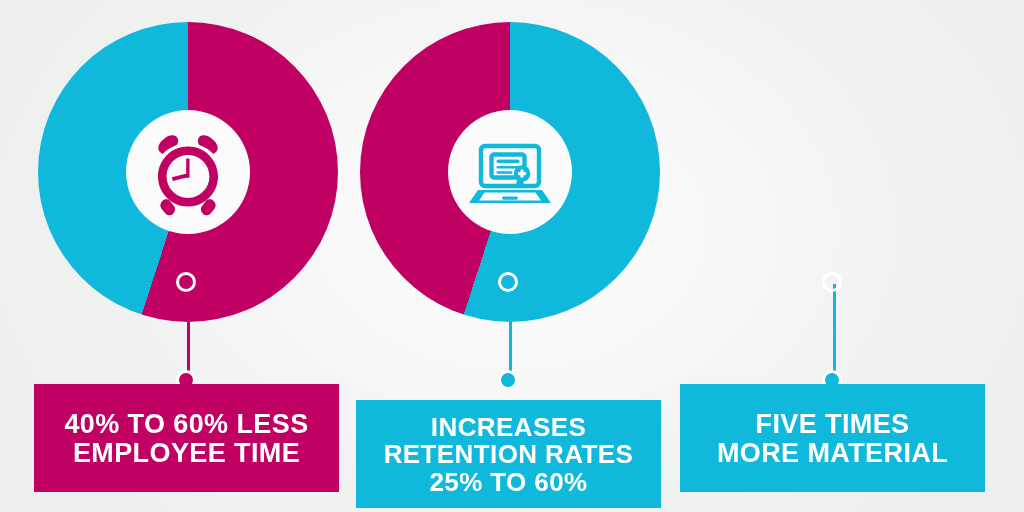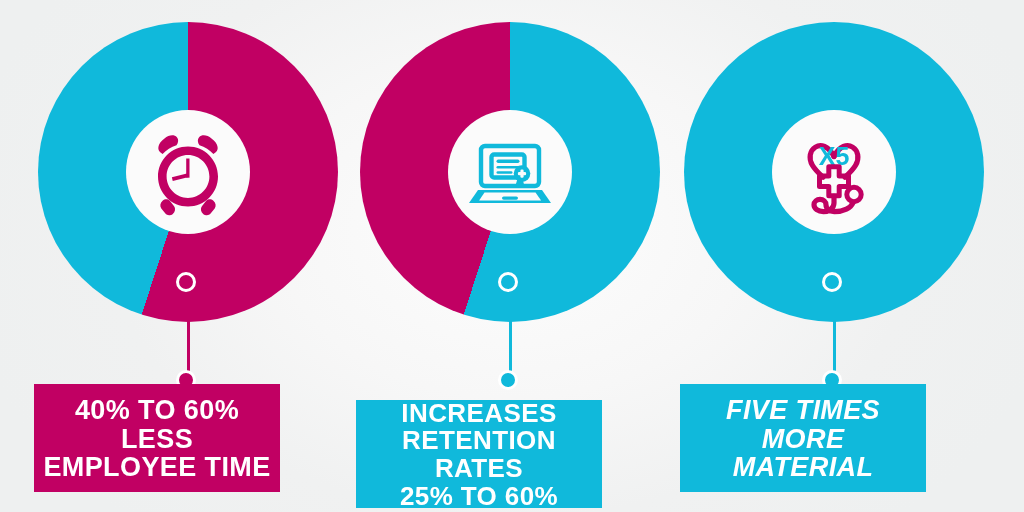--- a/index.html
+++ b/index.html
@@ -100,21 +100,21 @@
     border-radius: 50%;
     border: 3px solid #ffffff;
     box-sizing: border-box;
   }
 
   
   .label-box {
     position: absolute;
     left: 13px;
     top: 384px;
-    width: 246px;
+    width: 305px;
     height: 108px;
     display: flex;
     align-items: center;
     justify-content: center;
     box-sizing: border-box;
     padding: 4px 8px 2px 8px;
   }
   .label-text {
     color: #ffffff;
     font-family: "Liberation Sans", sans-serif;
@@ -200,39 +200,26 @@
 
     <div class="label-box" id="box-2" style="background: rgb(16, 185, 219); margin-top: 16px;">
       <div class="label-text size-3">INCREASES
 RETENTION RATES
 25% TO 60%</div>
     </div>
   </div>
 
   <div class="col" id="col-3">
 
-    <div class="pie-wrap">
-      <div class="pie" id="pie-3" style="background: rgb(16, 185, 219);"></div>
-      <div class="pie-hub">
-        <svg width="100" height="100" viewBox="0 0 100 100">
-          <path d="M50 34.5c-5.5-11-13.5-12.5-18.6-9.4-5.4 3.3-7.2 11-3 18.2 2.6 4.4 6.7 8.4 10.6 11.9" fill="none" stroke="#c10063" stroke-width="5.2" stroke-linecap="round"></path>
-          <path d="M50 34.5c5.5-11 13.5-12.5 18.6-9.4 5.4 3.3 7.2 11 3 18.2-2.6 4.4-6.7 8.4-10.6 11.9" fill="none" stroke="#c10063" stroke-width="5.2" stroke-linecap="round"></path>
-          <text x="50" y="42.5" font-family="Liberation Sans, sans-serif" font-size="25" font-weight="bold" fill="#10b9db" text-anchor="middle">X5</text>
-          <path d="M44.8 44.8h10.4v9.3h9.3v10.4h-9.3v9.3H44.8v-9.3h-9.3V54.1h9.3z" fill="none" stroke="#c10063" stroke-width="5" stroke-linejoin="round"></path>
-          <path d="M50 74.4v6.6c0 5.4-5.2 8.6-10.6 8.6-5.3 0-9.4-3-9.4-6.8 0-3.2 2.8-5.4 6-5.4 3.4 0 6 2.2 6 5.4 0 3.8 3.4 6.8 8.3 6.8 9.5 0 16.5-3.8 18.6-8.6" fill="none" stroke="#c10063" stroke-width="5.2" stroke-linecap="round"></path>
-          <circle cx="70" cy="72.5" r="7.2" fill="none" stroke="#c10063" stroke-width="5"></circle>
-        </svg>
-      </div>
-    </div>
 
     <div class="connector">
       <div class="conn-line" id="line-3" style="background: rgb(16, 185, 219);"></div>
       <div class="conn-ring"></div>
       <div class="conn-dot" id="dot-3" style="background: rgb(16, 185, 219);"></div>
     </div>
 
-    <div class="label-box" id="box-3" style="background: rgb(16, 185, 219); font-style: italic;">
+    <div class="label-box" id="box-3" style="background: rgb(16, 185, 219);">
       <div class="label-text size-2">FIVE TIMES
 MORE MATERIAL</div>
     </div>
   </div>
 
 </div>
 
 </body></html>

